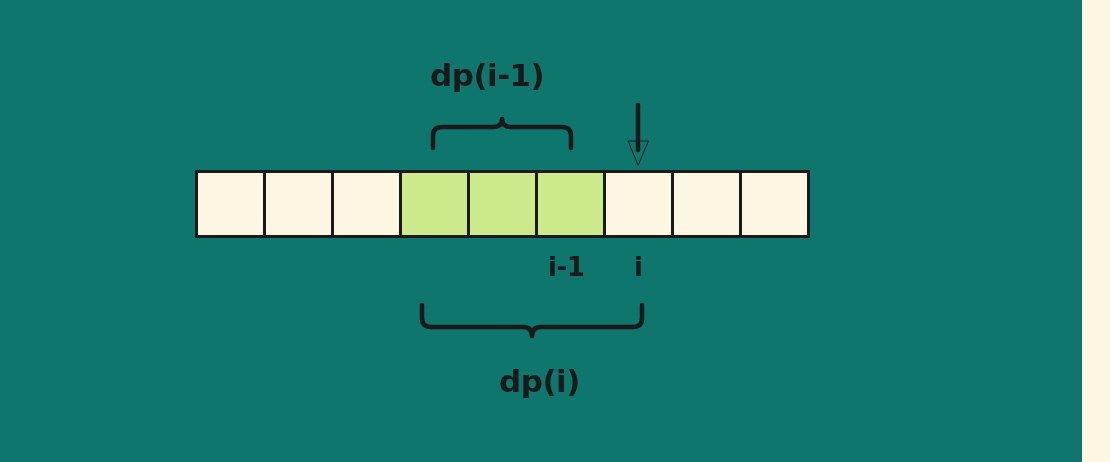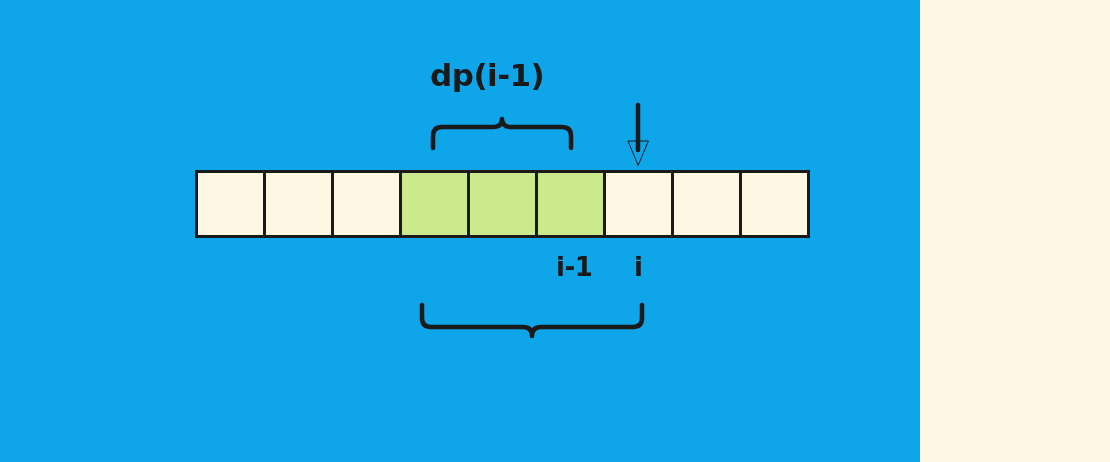--- a/index.html
+++ b/index.html
@@ -8,23 +8,23 @@
   }
   body {
     width: 1110px;
     height: 462px;
     background: #fdf6e3;
     font-family: "DejaVu Sans", sans-serif;
     overflow: hidden;
   }
   #canvas {
     position: relative;
-    width: 920px;
+    width: 1082px;
     height: 462px;
-    background: #0ea5e9;
+    background: #0f766e;
   }
 
   
   .label {
     position: absolute;
     color: #1a1a1a;
     font-family: "DejaVu Sans", sans-serif;
     font-weight: 700;
     letter-spacing: -0.5px;
     white-space: nowrap;
@@ -44,21 +44,20 @@
     left: 430px;
     top: 60px;
   }
   #label-nums-i {
     left: 588px;
     top: 60px;
   }
   #label-index-i-minus-1 {
     left: 548px;
     top: 254px;
-    margin-left: 8px;
   }
   #label-index-i {
     left: 634px;
     top: 254px;
   }
   #label-dp-i {
     left: 499px;
     top: 366px;
   }
 
@@ -120,20 +119,21 @@
     <div class="cell filled"></div>
     <div class="cell"></div>
     <div class="cell"></div>
     <div class="cell"></div>
   </div>
 
   <div class="label label-index" id="label-index-i-minus-1">i-1</div>
 
   <div class="label label-index" id="label-index-i">i</div>
 
+  <div class="label label-bottom" id="label-dp-i">dp(i)</div>
 
   <svg id="overlay" viewBox="0 0 1110 462">
 
     <path stroke-width="4.5" d="M 433 148
              L 433 136
              Q 433 127 442 127
              L 493 127
              Q 502 127 502 119
              Q 502 127 511 127
              L 562 127

